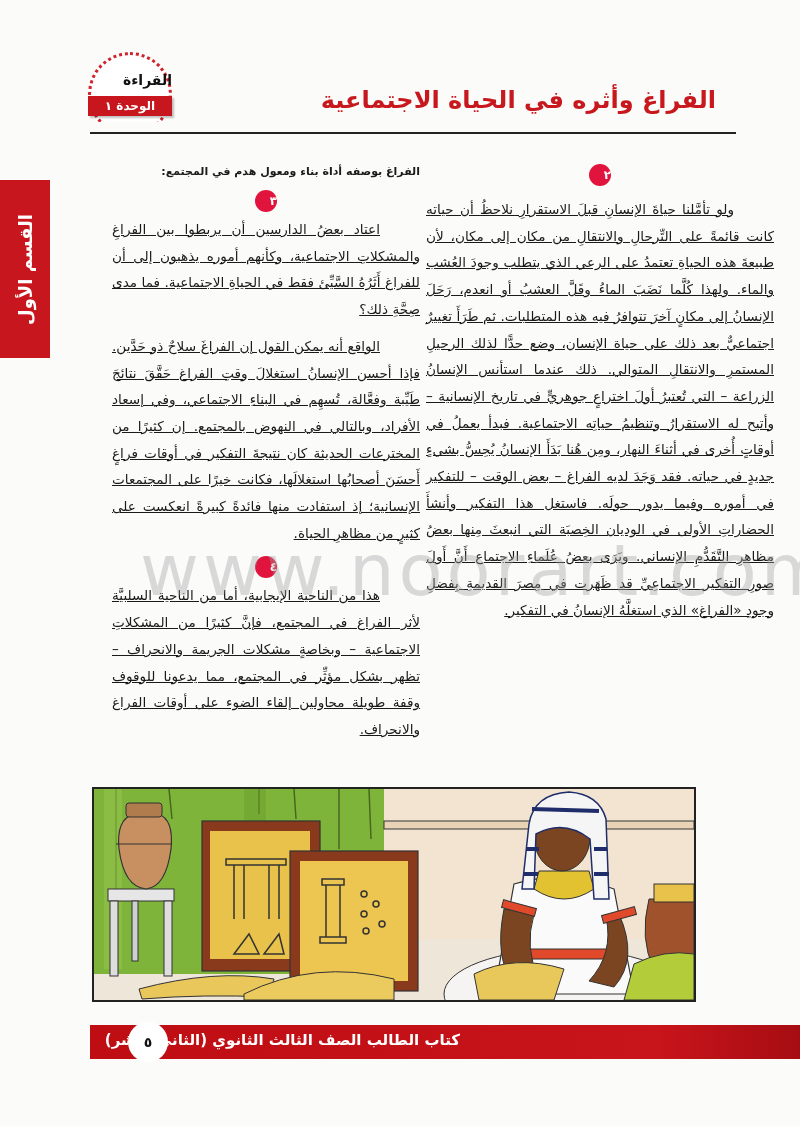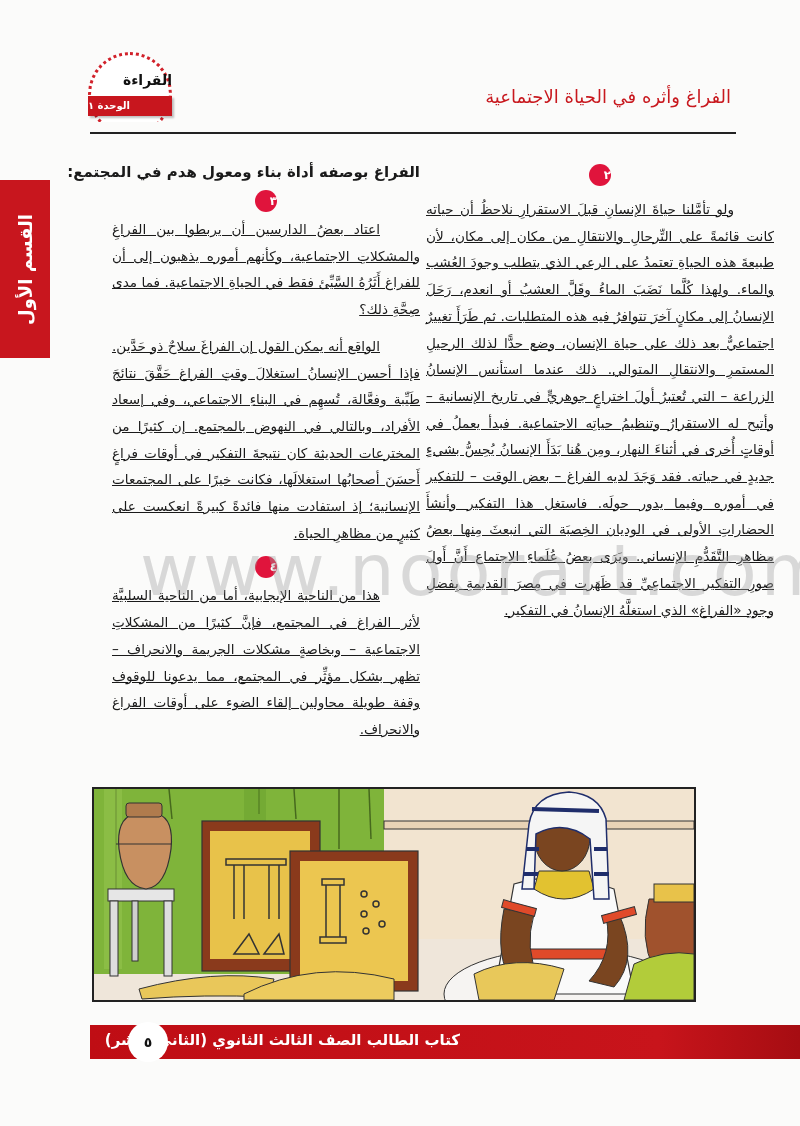--- a/index.html
+++ b/index.html
@@ -3,59 +3,59 @@
 <meta charset="utf-8">
 <style>
   * { box-sizing: border-box; margin: 0; padding: 0; }
   html, body { width: 800px; height: 1126px; background: #f7f6f4; overflow: hidden; }
   body { position: relative; font-family: "DejaVu Sans", sans-serif; color: #1a1a1a; }
 
   .page { position: absolute; left: 0; top: 0; width: 800px; height: 1126px; background: #fbfbfa; }
 
   
   .header-title {
-    position: absolute; right: 69px; top: 86px;
-    font-family: "DejaVu Sans", sans-serif; font-weight: normal;
-    font-size: 18px; color: #c8181e; direction: rtl; white-space: nowrap;
+    position: absolute; right: 84px; top: 86px;
+    font-family: "DejaVu Sans", sans-serif; font-weight: bold;
+    font-size: 24px; color: #c8181e; direction: rtl; white-space: nowrap;
   }
   .header-rule { position: absolute; left: 90px; right: 64px; top: 132px; height: 2px; background: #222; }
 
   .lesson-badge { position: absolute; left: 88px; top: 52px; width: 84px; height: 72px; }
   .lesson-badge .dotted {
     position: absolute; left: 0; top: 0; width: 84px; height: 84px; border-radius: 50%;
     border: 3px dotted #d1212a; background: #fff;
     clip-path: inset(0 0 14px 0);
   }
   .lesson-badge .lesson-name {
     position: absolute; left: 0; right: 0; top: 20px; text-align: right;
     font-weight: bold; font-size: 14px; color: #111; direction: rtl;
   }
   .lesson-badge .unit-bar {
     position: absolute; left: 0; right: 0; top: 44px; height: 20px; background: #c8161e;
-    color: #fff; font-weight: bold; font-size: 10px; text-align: left; line-height: 20px;
+    color: #fff; font-weight: bold; font-size: 12px; text-align: center; line-height: 20px;
     direction: rtl; box-shadow: 2px 2px 2px rgba(0,0,0,0.25);
   }
 
   
   .side-tab {
     position: absolute; left: 0; top: 180px; width: 50px; height: 178px; background: #c8161e;
     display: flex; align-items: center; justify-content: center;
   }
   .side-tab span {
     writing-mode: vertical-rl; transform: rotate(180deg);
     color: #fff; font-weight: bold; font-size: 18px; white-space: nowrap;
   }
 
   
   .col { position: absolute; direction: rtl; text-align: justify; text-align-last: right;
          font-family: "DejaVu Sans", sans-serif; font-size: 13.6px; line-height: 26.7px; color: #1a1a1a; }
   .col-right { right: 26px; width: 348px; top: 160px; }
   .col-left  { left: 112px; width: 308px; top: 160px; }
 
-  .section-heading { font-weight: bold; font-size: 15px; line-height: 24px; text-align: center; margin-bottom: 3px; white-space: nowrap; }
+  .section-heading { font-weight: bold; font-size: 11px; line-height: 24px; text-align: center; margin-bottom: 3px; white-space: nowrap; }
 
   .num-badge {
     display: block; width: 22px; height: 22px; border-radius: 50%; background: #e0143c;
     color: #fff; font-weight: bold; font-size: 12px; line-height: 22px; text-align: center;
     margin: 0 auto 6px auto;
   }
   .col-right .num-badge { margin-top: 4px; margin-bottom: 10px; }
   .col-left .num-badge { margin-top: 6px; margin-bottom: 4px; }
 
   .para { text-indent: 40px; margin-bottom: 6px; text-decoration: underline; }

